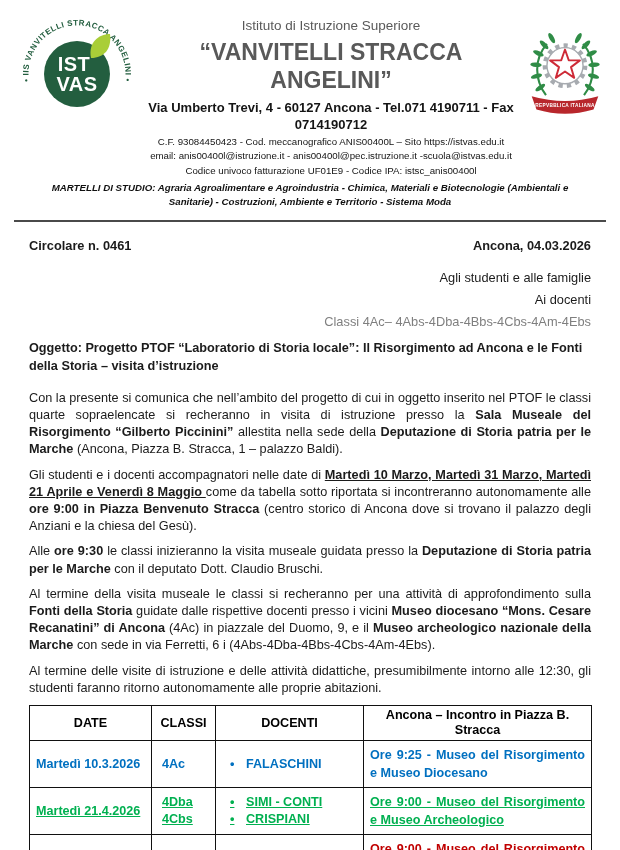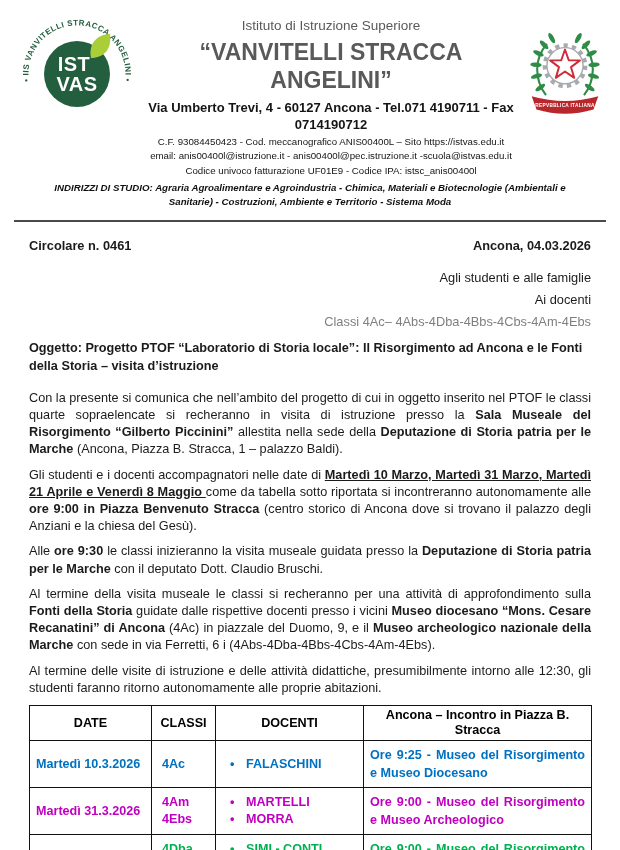--- a/index.html
+++ b/index.html
@@ -93,21 +93,21 @@
         <use href="#leftBranch" transform="translate(84,0) scale(-1,1)"></use>
         <circle cx="42" cy="47" r="21" fill="none" stroke="#A7ABB0" stroke-width="5" stroke-dasharray="4.4 4.4"></circle>
         <circle cx="42" cy="47" r="19" fill="#FFFFFF" stroke="#A7ABB0" stroke-width="1.5"></circle>
         <polygon points="42,30 45.9,41.2 57.7,41.4 48.3,48.5 51.7,59.8 42,53.1 32.3,59.8 35.7,48.5 26.3,41.4 38.1,41.2" fill="#FFFFFF" stroke="#CE2B37" stroke-width="2" stroke-linejoin="round"></polygon>
         <path d="M7,79 Q42,89 77,79 L72,93 Q42,102 12,93 Z" fill="#B8272C"></path>
         <text class="banner-text" x="42" y="90" text-anchor="middle">REPVBBLICA ITALIANA</text>
       </svg>
     </div>
   </div>
 
-  <div class="studies">INDIRIZZI DI STUDIO: Agraria Agroalimentare e Agroindustria - Chimica, Materiali e Biotecnologie (Ambientali e Sanitarie) - Costruzioni, Ambiente e Territorio - Sistema Moda</div>
+  <div class="studies">MARTELLI DI STUDIO: Agraria Agroalimentare e Agroindustria - Chimica, Materiali e Biotecnologie (Ambientali e Sanitarie) - Costruzioni, Ambiente e Territorio - Sistema Moda</div>
   <div class="rule"></div>
 
   <div class="meta-row">
     <div>Circolare n. 0461</div>
     <div>Ancona, 04.03.2026</div>
   </div>
 
   <div class="recipients">
     <div>Agli studenti e alle famiglie</div>
     <div>Ai docenti</div>
@@ -146,38 +146,20 @@
             <div>4Ac</div>
           </td>
           <td class="c-doc">
             <div class="doc-line">
               <span class="bullet">•</span>
               <span>FALASCHINI</span>
             </div>
           </td>
           <td class="c-info">Ore 9:25 - Museo del Risorgimento e Museo Diocesano</td>
         </tr>
-        <tr style="color: rgb(192, 0, 192);">
-          <td class="c-date">Martedì 31.3.2026</td>
-          <td class="c-class">
-            <div>4Am</div>
-            <div>4Ebs</div>
-          </td>
-          <td class="c-doc">
-            <div class="doc-line">
-              <span class="bullet">•</span>
-              <span>MARTELLI</span>
-            </div>
-            <div class="doc-line">
-              <span class="bullet">•</span>
-              <span>MORRA</span>
-            </div>
-          </td>
-          <td class="c-info">Ore 9:00 - Museo del Risorgimento e Museo Archeologico</td>
-        </tr>
         <tr style="color: rgb(0, 176, 80); text-decoration: underline;">
           <td class="c-date">Martedì 21.4.2026</td>
           <td class="c-class">
             <div>4Dba</div>
             <div>4Cbs</div>
           </td>
           <td class="c-doc">
             <div class="doc-line">
               <span class="bullet">•</span>
               <span>SIMI - CONTI</span>

